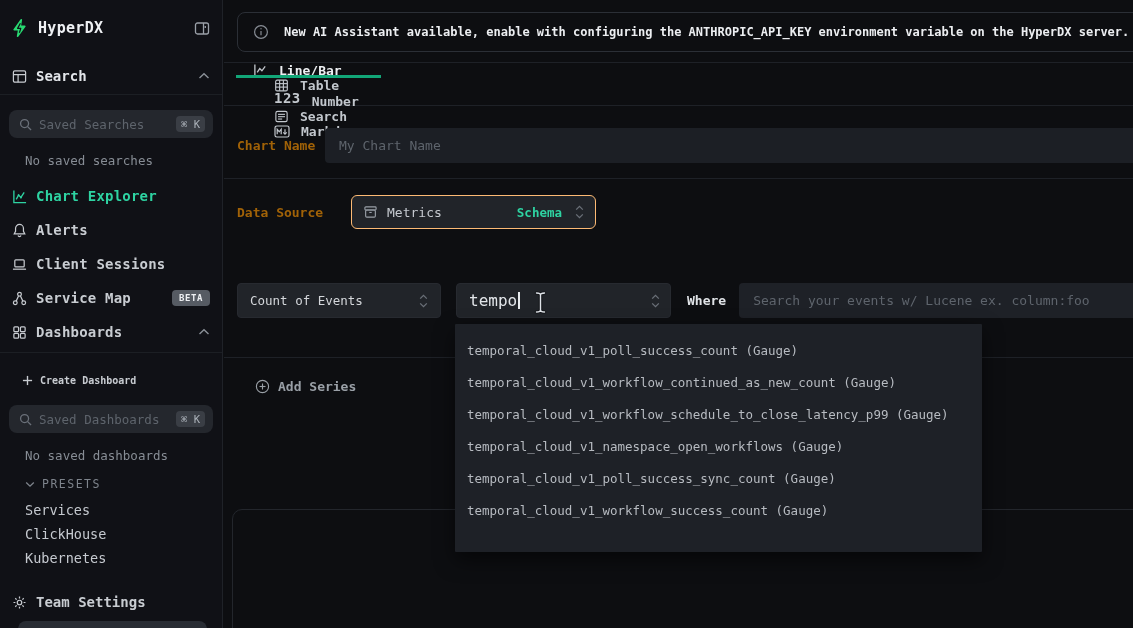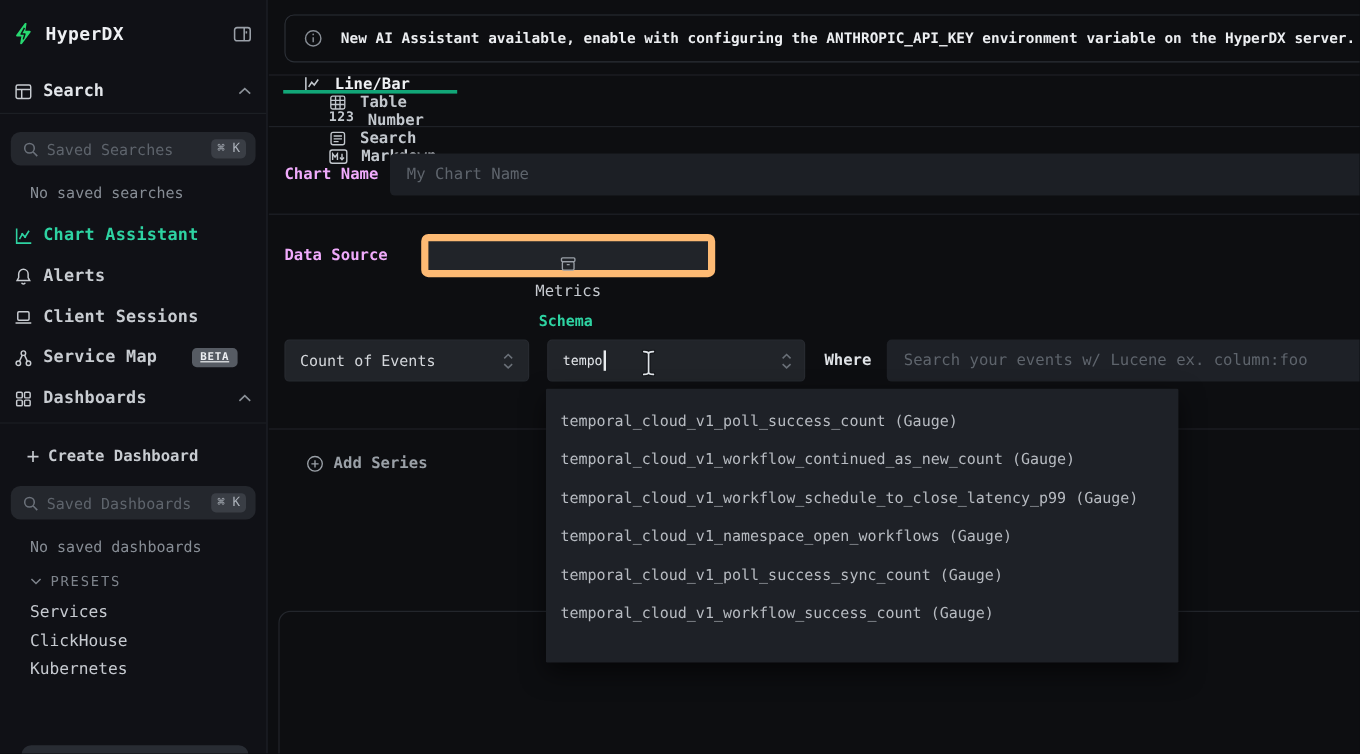--- a/index.html
+++ b/index.html
@@ -42,21 +42,21 @@
   .nav-list { margin-top:11px; }
   .nav-item { display:flex; align-items:center; gap:9px; height:34px; padding:0 12px; cursor:pointer;
     font-size:14px; font-weight:bold; color:#c8ccd1; }
   .nav-item .nlabel { letter-spacing:.2px; }
   .nav-item.active { color:#2ed3a2; }
   .nav-item .spacer { flex:1; }
   .badge-beta { font-size:9px; font-weight:bold; letter-spacing:.6px; color:#edeff2;
     background:#565b63; border-radius:4px; padding:3px 7px; }
 
   .create-dash { display:flex; align-items:center; gap:7px; margin:14px 0 0 22px; height:26px;
-    font-size:13px; font-weight:bold; color:#c8ccd1; cursor:pointer; }
+    font-size:10px; font-weight:bold; color:#c8ccd1; cursor:pointer; }
 
   .presets-header { display:flex; align-items:center; gap:7px; margin:14px 0 0 25px;
     font-size:11.5px; letter-spacing:1.5px; color:#7e848c; cursor:pointer; }
   .preset-item { font-size:13.5px; color:#c6cad0; margin-left:25px; height:24px; line-height:24px; cursor:pointer; }
   .presets-list { margin-top:7px; }
 
   .team-settings { display:flex; align-items:center; gap:9px; padding:0 12px; margin-top:24px;
     font-size:14px; font-weight:bold; color:#c8ccd1; cursor:pointer; }
 
   .bottom-cut { position:absolute; left:18px; top:621px; width:189px; height:16px;
@@ -77,46 +77,46 @@
   .div-2 { top:178px; }
   .div-3 { top:357px; }
 
   .tabs { position:absolute; left:12px; top:63px; height:43px; display:flex;flex-direction:column; }
   .tab { position:relative; display:flex; align-items:center; gap:11px; padding:0 17px;
     font-size:13px; font-weight:bold; color:#c2c7cd; cursor:pointer; }
   .tab .ticon { color:#c2c7cd; }
   .tab.active { color:#eef0f3; }
   .tab.active::after { content:""; position:absolute; left:0; right:0; bottom:0; height:3px; background:#12a678; }
   .tabs-underline-track { position:absolute; left:0; right:-5px; top:105px; border-bottom:1px solid #1e2127; }
-  .num-glyph { font-size:11px; font-weight:bold; letter-spacing:.5px; transform:translateY(-3px); }
-
-  .row-label { font-size:13px; font-weight:bold; color:#f0abfc; white-space:nowrap; }
+  .num-glyph { font-size:14px; font-weight:bold; letter-spacing:.5px; transform:translateY(-3px); }
+
+  .row-label { font-size:13px; font-weight:bold; color:#a16207; white-space:nowrap; }
 
   .chart-name-row { position:absolute; left:13px; top:128px; right:-30px; height:35px; display:flex; align-items:center; }
   .chart-name-row .row-label { width:88px; }
   .text-input {
     flex:1; height:35px; background:#1c1f25; border:none; border-radius:4px;
     color:#dfe2e6; font-family:inherit; font-size:13px; padding:0 14px; outline:none;
   }
   .text-input::placeholder { color:#5e646c; }
 
   .ds-row { position:absolute; left:13px; top:195px; display:flex; align-items:center; }
   .ds-row .row-label { width:114px; }
-  .ds-select { width:245px; height:34px; background:#212429; border:6px solid #fdba74; border-radius:6px;
-    display:flex; align-items:center; gap:9px; padding:12px 11px; cursor:pointer;flex-direction:column; }
+  .ds-select { width:245px; height:34px; background:#212429; border:1px solid #fdba74; border-radius:6px;
+    display:flex; align-items:center; gap:9px; padding:12px 11px; cursor:pointer; }
   .ds-select .ds-val { font-size:13px; color:#c6cad0; flex:1; }
   .schema-link { font-size:12.5px; font-weight:bold; color:#2ed3a2; margin-right:4px; }
 
   .series-row { position:absolute; left:13px; top:283px; right:-30px; height:35px; display:flex; align-items:center; }
   .sel-box { height:35px; background:#212429; border:1px solid #272a30; border-radius:4px;
     display:flex; align-items:center; padding:0 12px; cursor:pointer; }
   .agg-select { width:204px; justify-content:space-between; }
   .agg-select .val { font-size:12.5px; color:#d4d7db; }
   .metric-box { width:215px; margin-left:15px; position:relative; }
-  .metric-box .val { font-size:11px; color:#e2e5e9; }
+  .metric-box .val { font-size:16px; color:#e2e5e9; }
   .caret { display:inline-block; width:1.5px; height:17px; background:#e8ebee; margin-left:1px; vertical-align:middle; }
   .metric-box .updown { position:absolute; right:10px; top:9px; }
   .where-label { margin-left:16px; font-size:13px; font-weight:bold; color:#dfe2e6; }
   .where-input { margin-left:13px; background:#1e2127; }
 
   .add-series { position:absolute; left:31px; top:375px; display:flex; align-items:center; gap:8px;
     height:22px; font-size:13px; font-weight:bold; color:#9aa0a7; cursor:pointer; }
 
   .preview-panel { position:absolute; left:8px; top:509px; width:1010px; height:220px;
     border:1px solid #23262c; border-radius:10px; z-index:1; }
@@ -186,21 +186,21 @@
   <div class="nav-list">
     <div class="nav-item active">
       <span>
         <svg width="15" height="15" viewBox="0 0 16 16" fill="none" stroke="currentColor" stroke-width="1.4">
           <path d="M2 1.5 v13 h13"></path>
           <polyline points="4.5,11 7,6.5 9.5,9 13,3.5"></polyline>
           <circle cx="7" cy="6.5" r="1" fill="currentColor" stroke="none"></circle>
           <circle cx="9.5" cy="9" r="1" fill="currentColor" stroke="none"></circle>
         </svg>
       </span>
-      <span class="nlabel">Chart Assistant</span>
+      <span class="nlabel">Chart Explorer</span>
     </div>
     <div class="nav-item">
       <span>
         <svg width="15" height="15" viewBox="0 0 16 16" fill="none" stroke="currentColor" stroke-width="1.3">
           <path d="M8 1.5 a4.2 4.2 0 0 1 4.2 4.2 v3.2 l1.4 2.6 h-11.2 l1.4-2.6 v-3.2 a4.2 4.2 0 0 1 4.2-4.2 z"></path>
           <path d="M6.4 13.4 a1.7 1.7 0 0 0 3.2 0"></path>
         </svg>
       </span>
       <span class="nlabel">Alerts</span>
     </div>
@@ -218,21 +218,21 @@
         <svg width="15" height="15" viewBox="0 0 16 16" fill="none" stroke="currentColor" stroke-width="1.3">
           <circle cx="8" cy="3.5" r="2"></circle>
             <circle cx="3.5" cy="12.5" r="2"></circle>
             <circle cx="12.5" cy="12.5" r="2"></circle>
           <line x1="7" y1="5.3" x2="4.4" y2="10.8"></line>
             <line x1="9" y1="5.3" x2="11.6" y2="10.8"></line>
         </svg>
       </span>
       <span class="nlabel">Service Map</span>
       <span class="spacer"></span>
-      <span class="badge-beta" style="margin-right:12px;text-decoration:underline;">BETA</span>
+      <span class="badge-beta" style="">BETA</span>
     </div>
     <div class="nav-item">
       <span>
         <svg width="15" height="15" viewBox="0 0 16 16" fill="none" stroke="currentColor" stroke-width="1.3">
           <rect x="2" y="2" width="5" height="5" rx="1"></rect>
             <rect x="9" y="2" width="5" height="5" rx="1"></rect>
           <rect x="2" y="9" width="5" height="5" rx="1"></rect>
             <rect x="9" y="9" width="5" height="5" rx="1"></rect>
         </svg>
       </span>
@@ -277,20 +277,29 @@
         </svg>
     </span>
     <span>PRESETS</span>
   </div>
   <div class="presets-list">
     <div class="preset-item">Services</div>
     <div class="preset-item">ClickHouse</div>
     <div class="preset-item">Kubernetes</div>
   </div>
 
+  <div class="team-settings">
+    <span>
+      <svg width="15" height="15" viewBox="0 0 16 16" fill="none" stroke="currentColor" stroke-width="1.3">
+        <circle cx="8" cy="8" r="2.4"></circle>
+        <path d="M8 1.6 v2 M8 12.4 v2 M1.6 8 h2 M12.4 8 h2 M3.5 3.5 l1.4 1.4 M11.1 11.1 l1.4 1.4 M12.5 3.5 l-1.4 1.4 M4.9 11.1 l-1.4 1.4"></path>
+      </svg>
+    </span>
+    <span>Team Settings</span>
+  </div>
 
   <div class="bottom-cut"></div>
 </aside>
 
 <main class="main">
 
   <div class="banner">
     <span style="color:#878d95;">
       <svg width="16" height="16" viewBox="0 0 16 16" fill="none" stroke="currentColor" stroke-width="1.2">
         <circle cx="8" cy="8" r="6.4"></circle>

